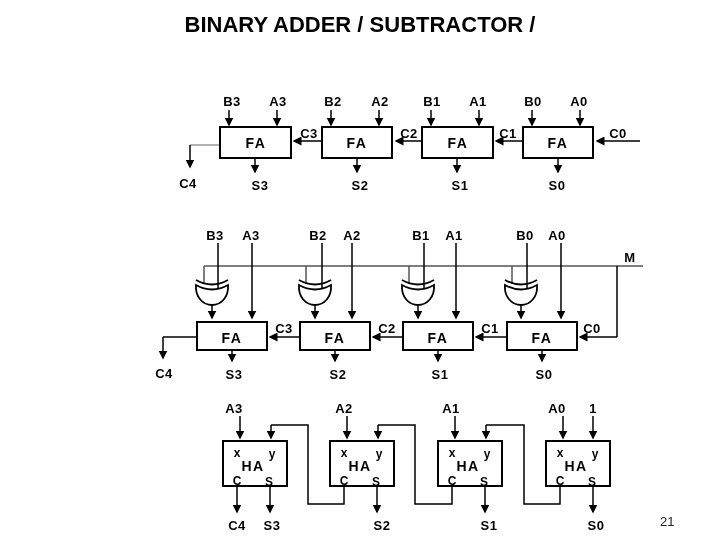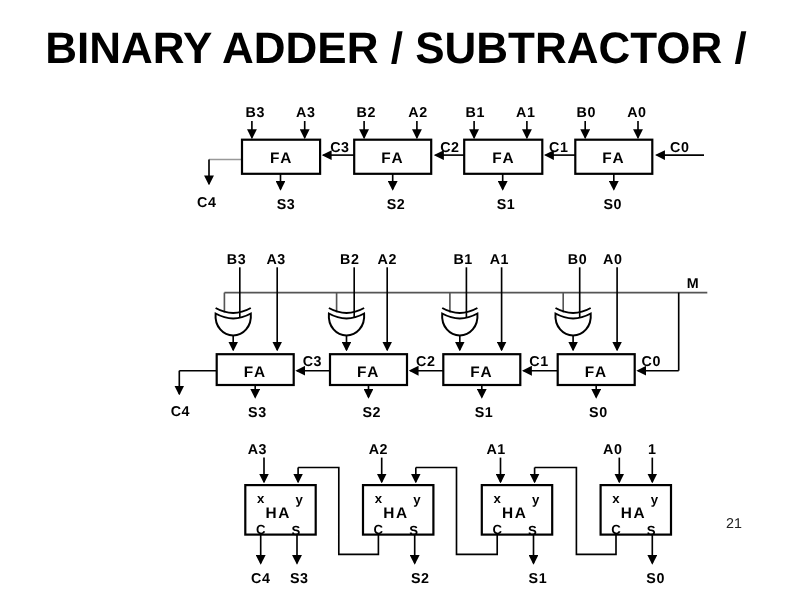--- a/index.html
+++ b/index.html
@@ -1,20 +1,20 @@
 <!DOCTYPE html>
 <html><head>
 <meta charset="utf-8">
 <style>
   html,body{margin:0;padding:0;background:#fff;}
   .page{position:relative;width:720px;height:540px;background:#fff;overflow:hidden;
         font-family:"Liberation Sans",sans-serif;}
   .title{position:absolute;top:8px;left:0;width:100%;text-align:center;
-         font-weight:bold;font-size:40px;line-height:34px;color:#000;margin-top:19px;}
-  .page-num{position:absolute;left:660px;top:468px;font-size:13px;color:#222;}
+         font-weight:bold;font-size:22px;line-height:34px;color:#000;}
+  .page-num{position:absolute;left:660px;top:514px;font-size:13px;color:#222;}
   svg.circuits{position:absolute;left:0;top:0;}
   svg text{font-family:"Liberation Sans",sans-serif;font-weight:bold;fill:#000;text-anchor:middle;}
   .lbl{font-size:13px;letter-spacing:0.5px;}
   .blk{font-size:14px;letter-spacing:1.5px;}
   .port{font-size:12px;}
   .wire{stroke:#000;stroke-width:1.5;fill:none;}
   .muted{stroke:#999;}
   .mwire{stroke:#555;}
   .box{fill:#fff;stroke:#000;stroke-width:2;}
   .gate{fill:#fff;stroke:#000;stroke-width:1.8;}

